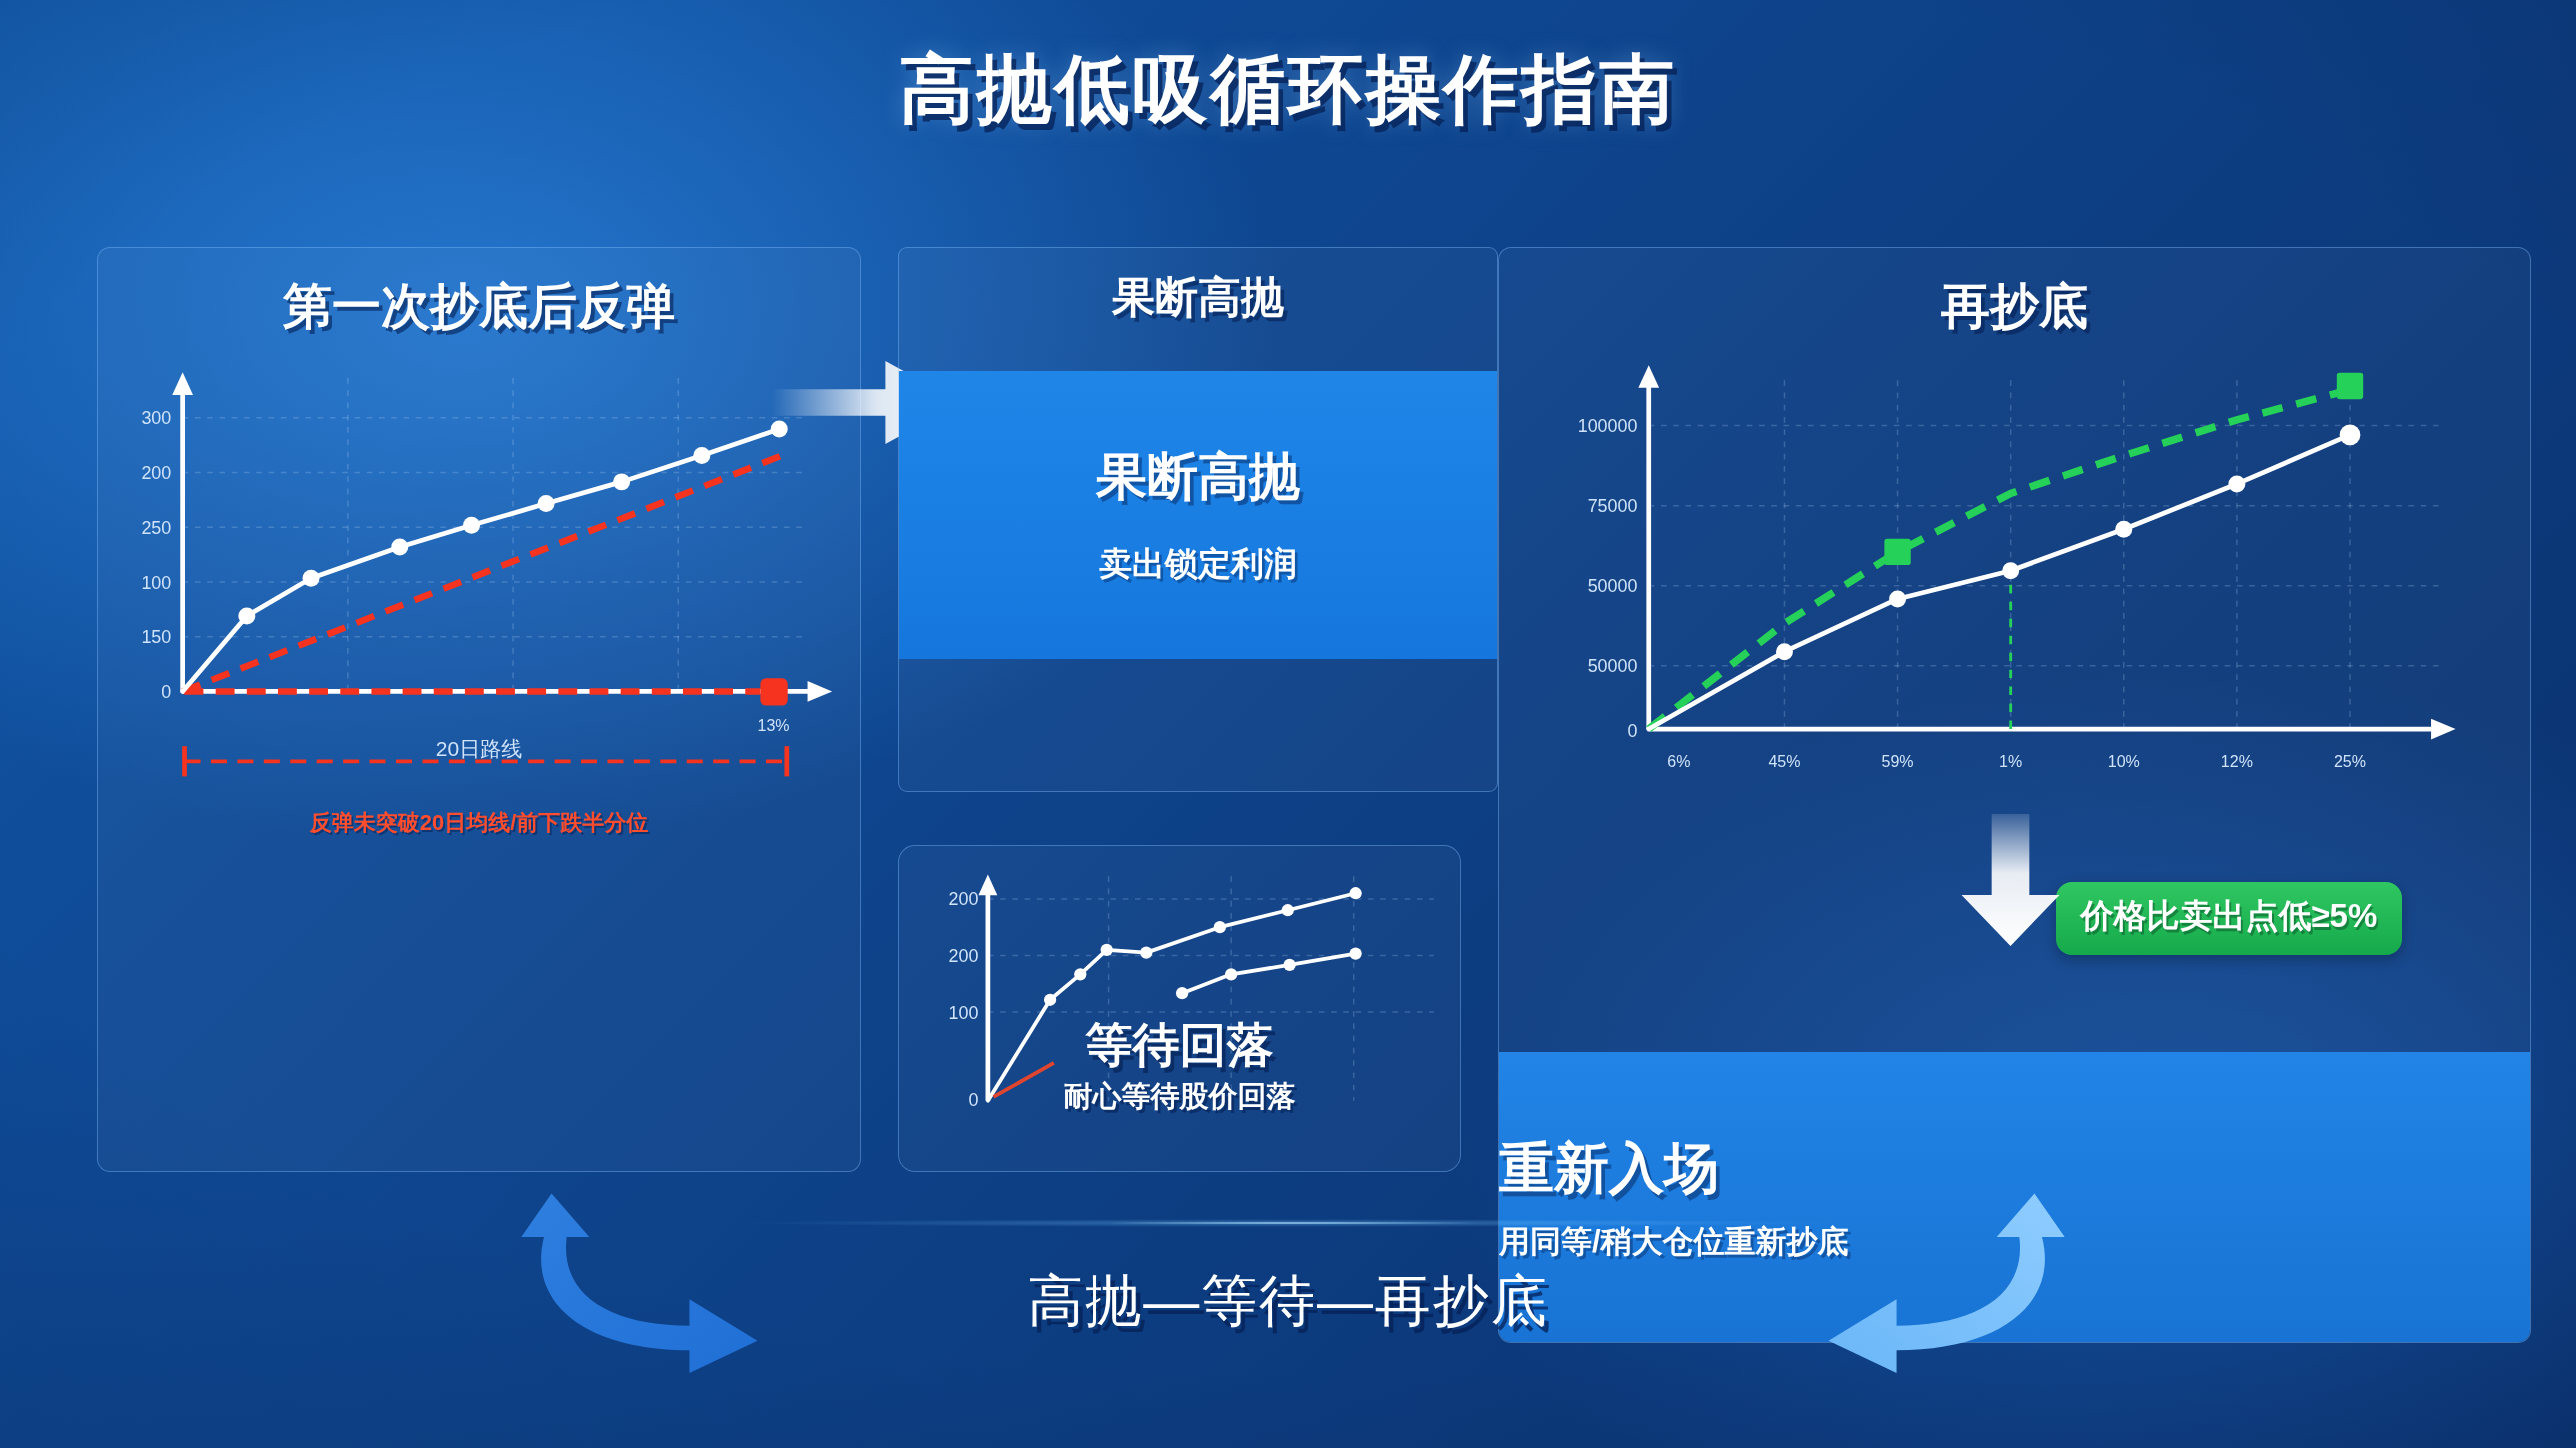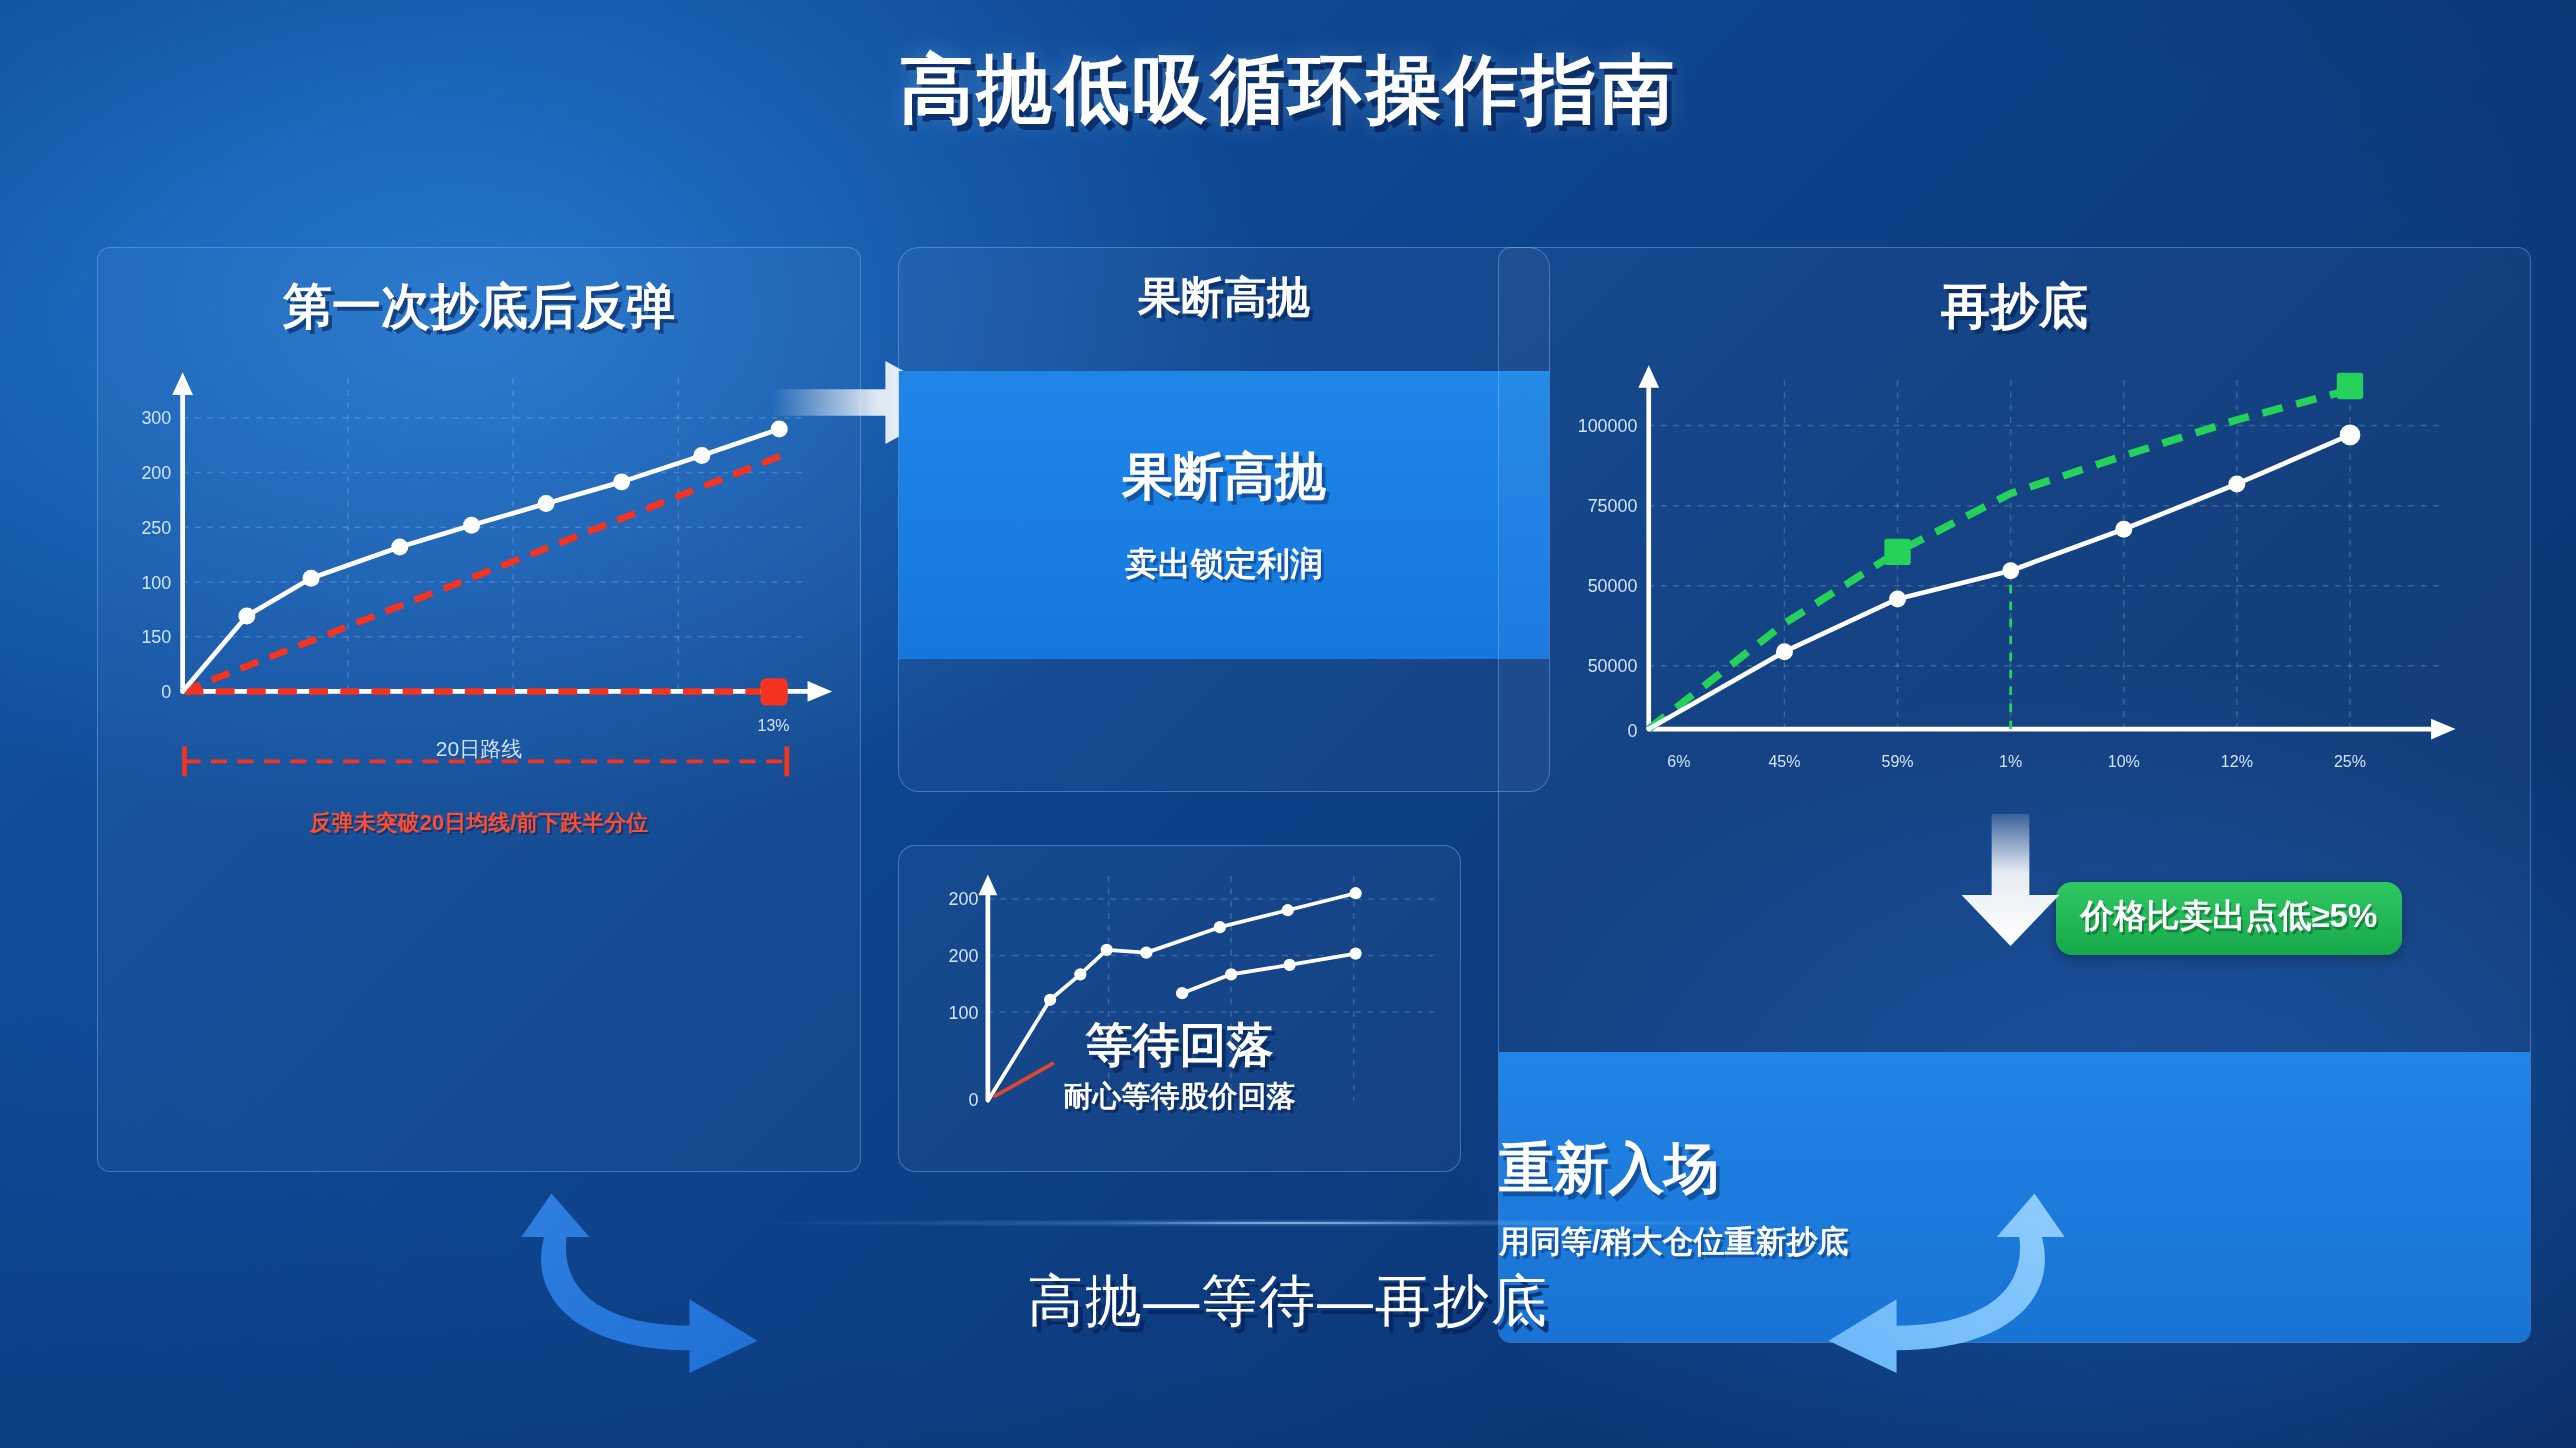--- a/index.html
+++ b/index.html
@@ -32,21 +32,21 @@
 
   
   .panel {
     position: absolute;
     border: 1.4px solid rgba(130,190,255,0.40);
     border-radius: 13px;
     background: rgba(255,255,255,0.035);
     overflow: hidden;
   }
   #panel-left   { left: 97px;  top: 247px; width: 764px;  height: 925px; }
-  #panel-mid-top{ left: 898px;  top: 247px; width: 652px;  height: 545px; border-radius: 21px; }
+  #panel-mid-top{ left: 898px;  top: 247px; width: 600px;  height: 545px; border-radius: 9px; }
   #panel-mid-bot{ left: 898px;  top: 845px; width: 563px;  height: 327px; border-radius: 17px; }
   #panel-right  { left: 1498px; top: 247px; width: 1033px; height: 1096px; }
 
   .panel-head {
     position:absolute; left:0; right:0; top: 26.4px;
     text-align:center;
     font-size: 49px; font-weight: bold; color:#fff;
     text-shadow: 3.8px 3.8px 0 rgba(5,32,85,0.60);
   }
   #panel-mid-top .panel-head { font-size: 43px; top: 21px; }

